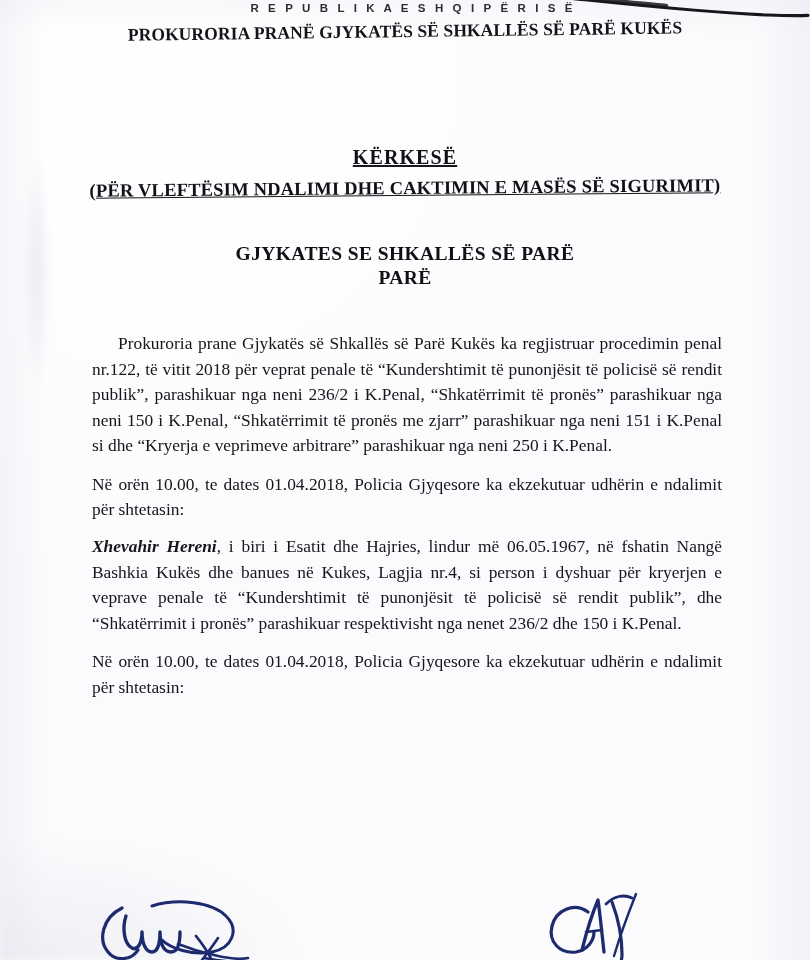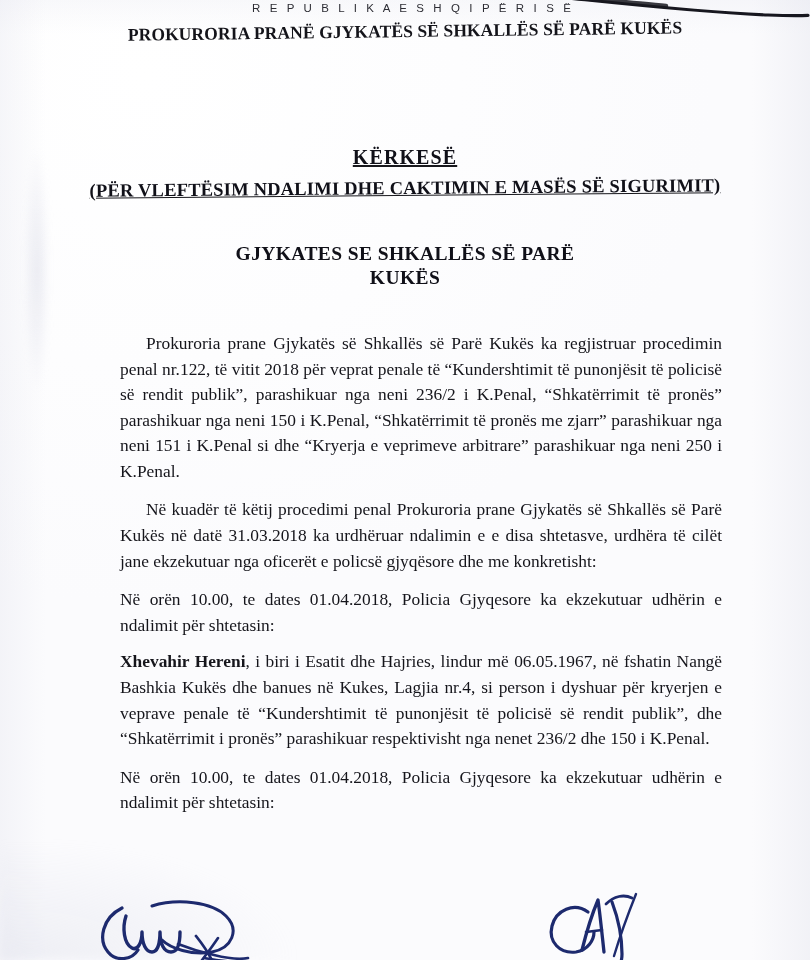--- a/index.html
+++ b/index.html
@@ -66,21 +66,21 @@
     left: 0; top: 0;
     width: 810px;
   }
 
   .letterhead {
     text-align: center;
     padding-top: 2px;
   }
   .lh-line1 {
     font-family: "Liberation Sans", sans-serif;
-    font-weight: 400;
+    font-weight: 700;
     font-size: 11.5px;
     letter-spacing: 3.1px;
     color: #2c2c33;
     transform: scaleY(0.94);
     padding-left: 16px;
   }
   .lh-line2 {
     font-family: "Liberation Serif", serif;
     font-weight: 700;
     font-size: 17.5px;
@@ -129,34 +129,35 @@
   .addr-city {
     font-weight: 700;
     font-size: 19.5px;
     letter-spacing: 0.4px;
     margin-top: 2px;
     color: #101018;
   }
 
   .body {
     margin-top: 42px;
-    padding: 0 88px 0 120px;
+    padding: 0 88px 0 92px;
   }
   .para {
     font-size: 17.4px;
     line-height: 1.47;
     text-align: justify;
     text-justify: inter-word;
     margin: 0 0 13px 0;
     color: #15151b;
   }
   .para.indent { text-indent: 26px; }
   .para.tight { margin-bottom: 11px; }
   .para b, .para .nm {
     font-weight: 700;
+    font-style: italic;
   }
 
   
   .sig {
     position: absolute;
     pointer-events: none;
   }
   .sig-left  { left: 92px;  top: 900px; }
   .sig-right { left: 540px; top: 892px; }
 
@@ -184,28 +185,27 @@
       <div class="lh-line2">PROKURORIA PRANË GJYKATËS SË SHKALLËS SË PARË KUKËS</div>
     </div>
 
     <div class="title-block">
       <div class="title-main">KËRKESË</div>
       <div class="title-sub">(PËR VLEFTËSIM NDALIMI DHE CAKTIMIN E MASËS SË SIGURIMIT)</div>
     </div>
 
     <div class="addressee">
       <div class="addr-court">GJYKATES SE SHKALLËS SË PARË</div>
-      <div class="addr-city">KUKËS</div>
+      <div class="addr-city">PARË</div>
     </div>
 
     <div class="body">
 
       <p class="para indent">Prokuroria prane Gjykatës së Shkallës së Parë Kukës ka regjistruar procedimin penal nr.122, të vitit 2018 për veprat penale të “Kundershtimit të punonjësit të policisë së rendit publik”, parashikuar nga neni 236/2  i K.Penal, “Shkatërrimit të pronës”  parashikuar nga neni 150 i  K.Penal, “Shkatërrimit të pronës me zjarr”  parashikuar nga neni 151 i  K.Penal si dhe “Kryerja e veprimeve arbitrare”  parashikuar nga neni 250 i  K.Penal.</p>
 
-      <p class="para indent">Në kuadër të këtij procedimi penal Prokuroria prane Gjykatës së Shkallës së Parë Kukës në datë 31.03.2018 ka urdhëruar ndalimin e e disa shtetasve, urdhëra të cilët jane ekzekutuar nga oficerët e policsë gjyqësore dhe me konkretisht:</p>
 
       <p class="para tight">Në orën 10.00, te dates 01.04.2018, Policia Gjyqesore ka ekzekutuar udhërin e ndalimit për shtetasin:</p>
 
       <p class="para"><span class="nm">Xhevahir Hereni</span><span>, i biri i Esatit dhe Hajries, lindur më 06.05.1967, në fshatin Nangë Bashkia Kukës dhe banues  në Kukes, Lagjia nr.4, si person i dyshuar për kryerjen e veprave penale të “Kundershtimit të punonjësit të policisë së rendit publik”, dhe “Shkatërrimit i pronës” parashikuar respektivisht nga nenet 236/2  dhe 150 i  K.Penal.</span></p>
 
       <p class="para tight">Në orën 10.00, te dates 01.04.2018, Policia Gjyqesore ka ekzekutuar udhërin e ndalimit për shtetasin:</p>
 
 
     </div>
   </div>

